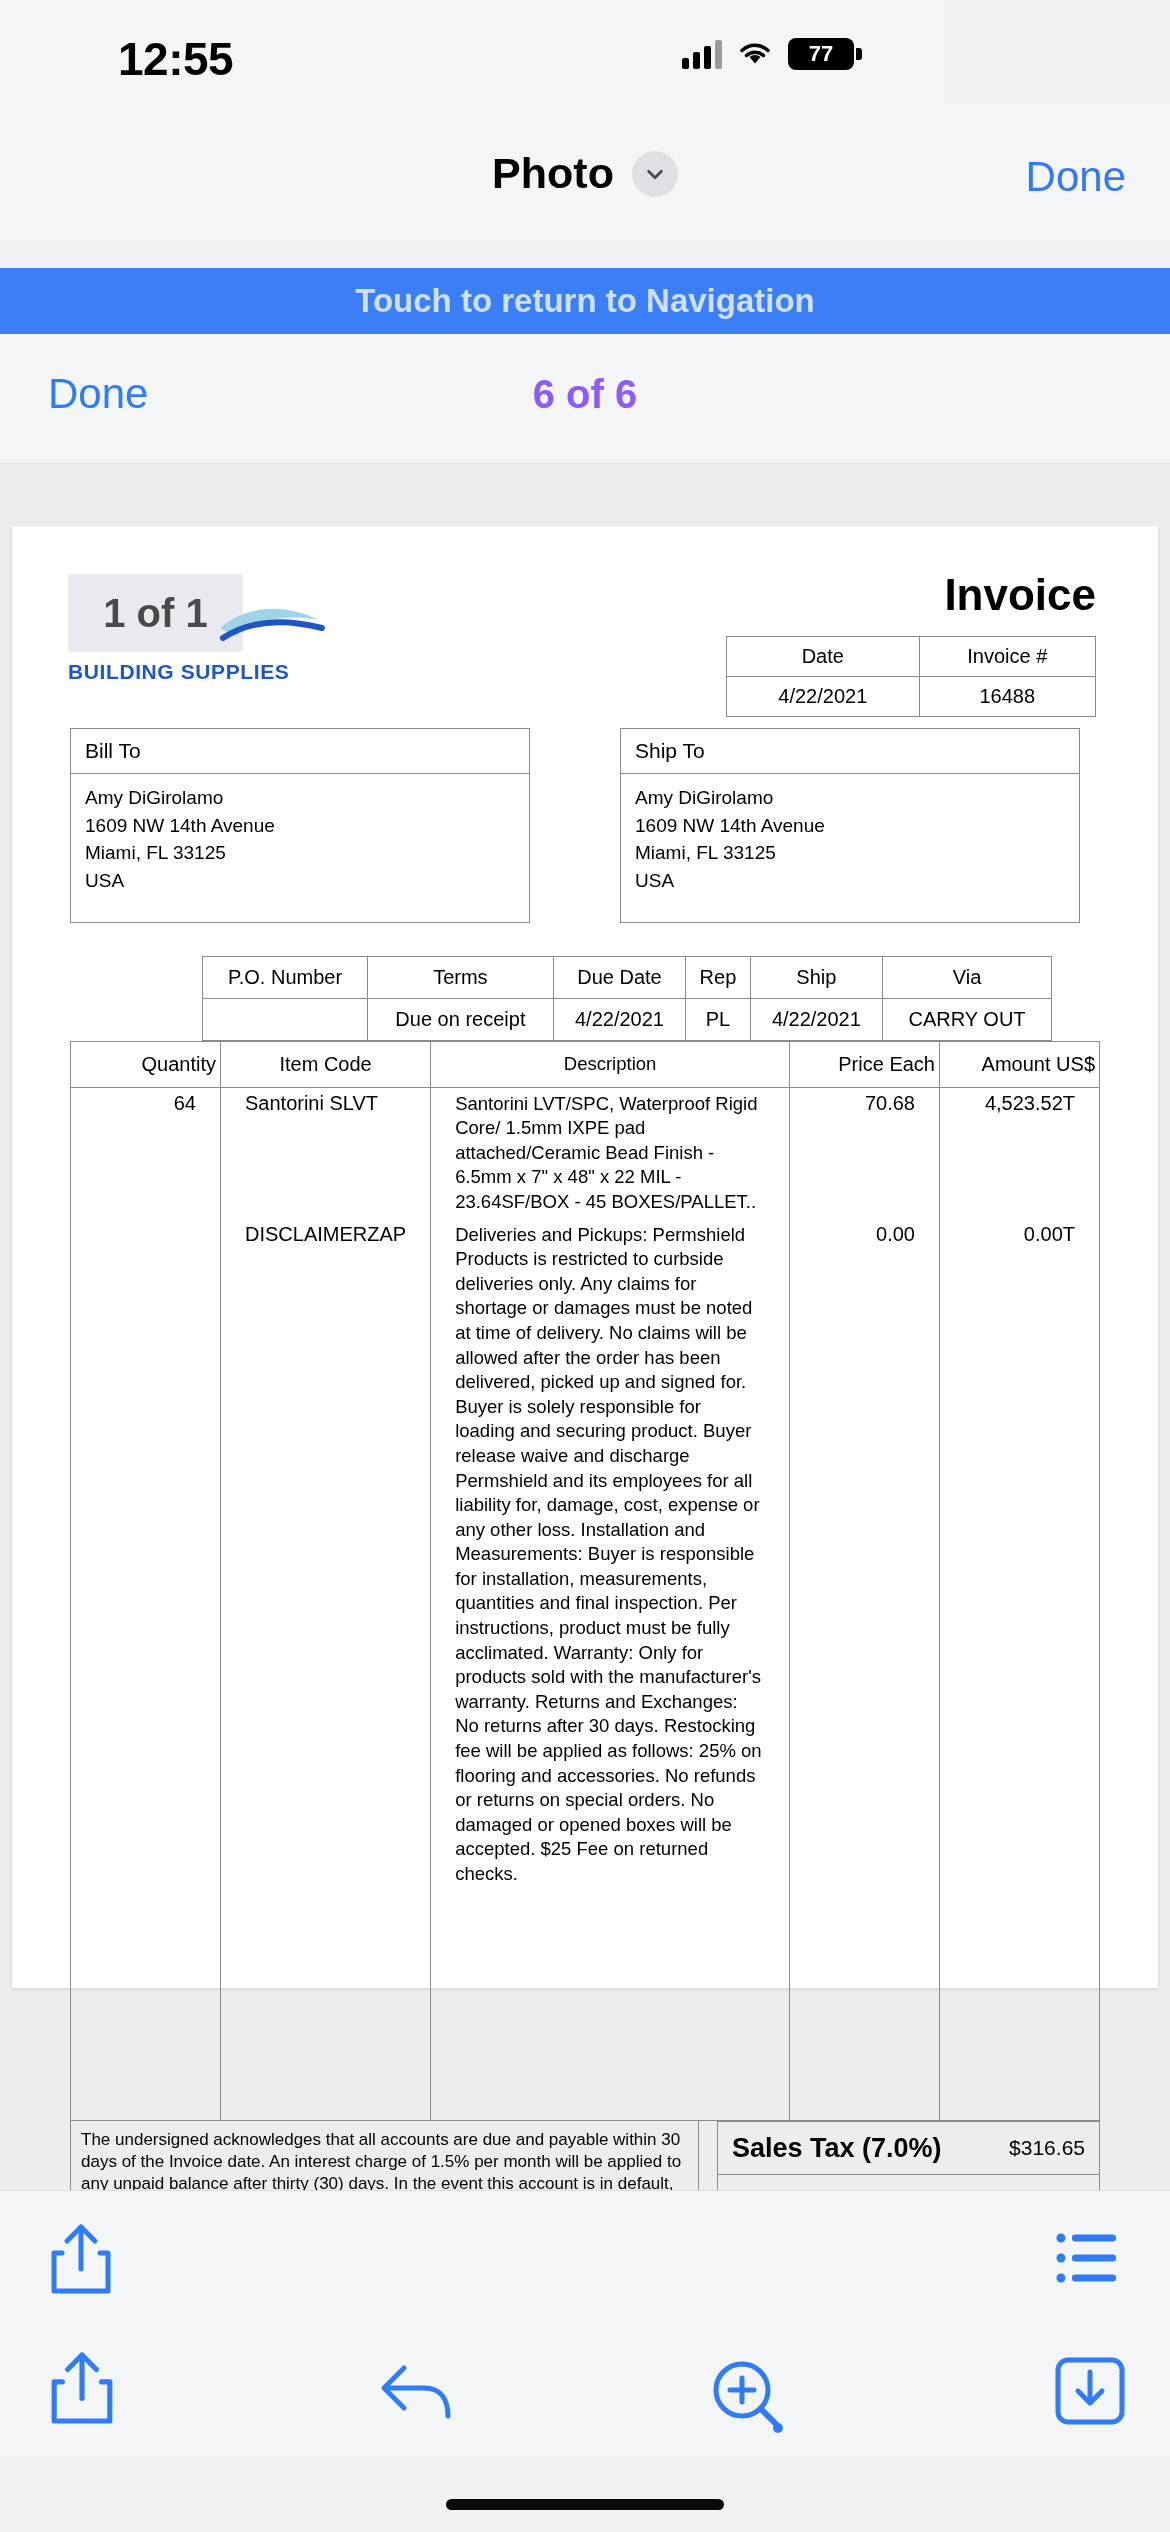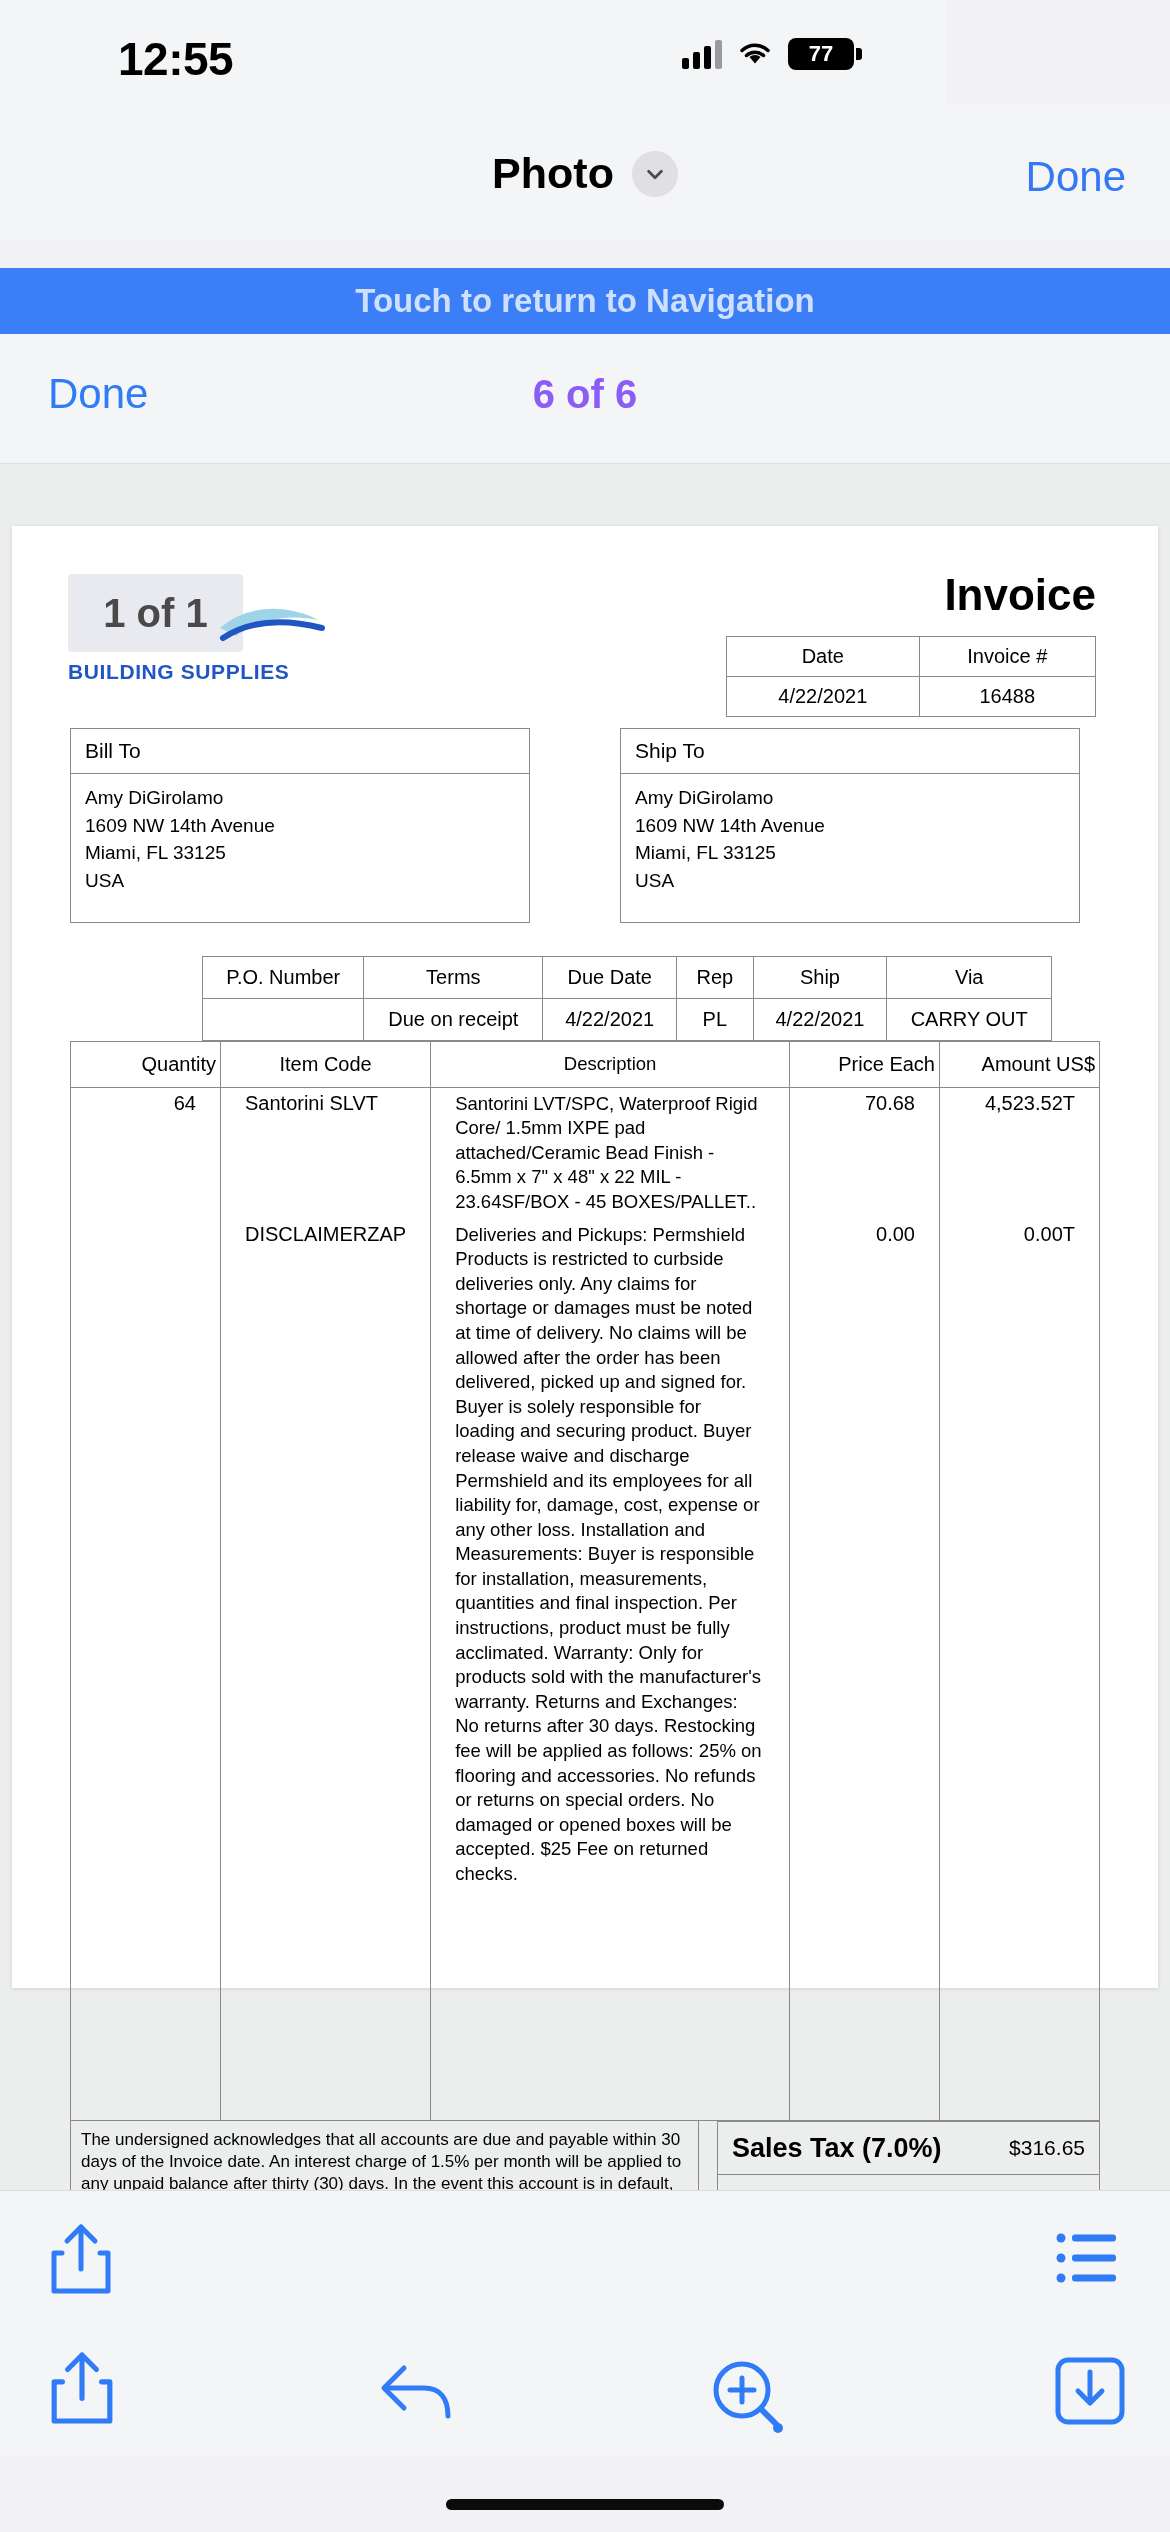--- a/index.html
+++ b/index.html
@@ -125,21 +125,21 @@
     font-size: 21px; color: #000; background: #fff;
   }
   .bs-body {
     border: 1px solid #8a8a8a; height: 150px; padding: 10px 14px;
     font-size: 19px; line-height: 1.45; color: #000;
   }
 
   
   .terms { margin: 18px 58px 0 190px; }
   .terms table { border-collapse: collapse; width: 850px; font-size: 20px; }
-  .terms th, .terms td { border: 1px solid #8a8a8a; text-align: center; padding: 9px 16px; font-weight: 400; }
+  .terms th, .terms td { border: 1px solid #8a8a8a; text-align: center; padding: 9px 6px; font-weight: 400; }
 
   
   .items { margin: 0 58px; }
   .items table { border-collapse: collapse; width: 100%; font-size: 20px; }
   .items th {
     border: 1px solid #8a8a8a; font-weight: 400; padding: 10px 4px; text-align: center;
   }
   .items td { border-left: 1px solid #8a8a8a; border-right: 1px solid #8a8a8a; vertical-align: top; padding: 4px 24px; }
   .items .qty { text-align: right; width: 150px; }
   .items .code { width: 160px; }

